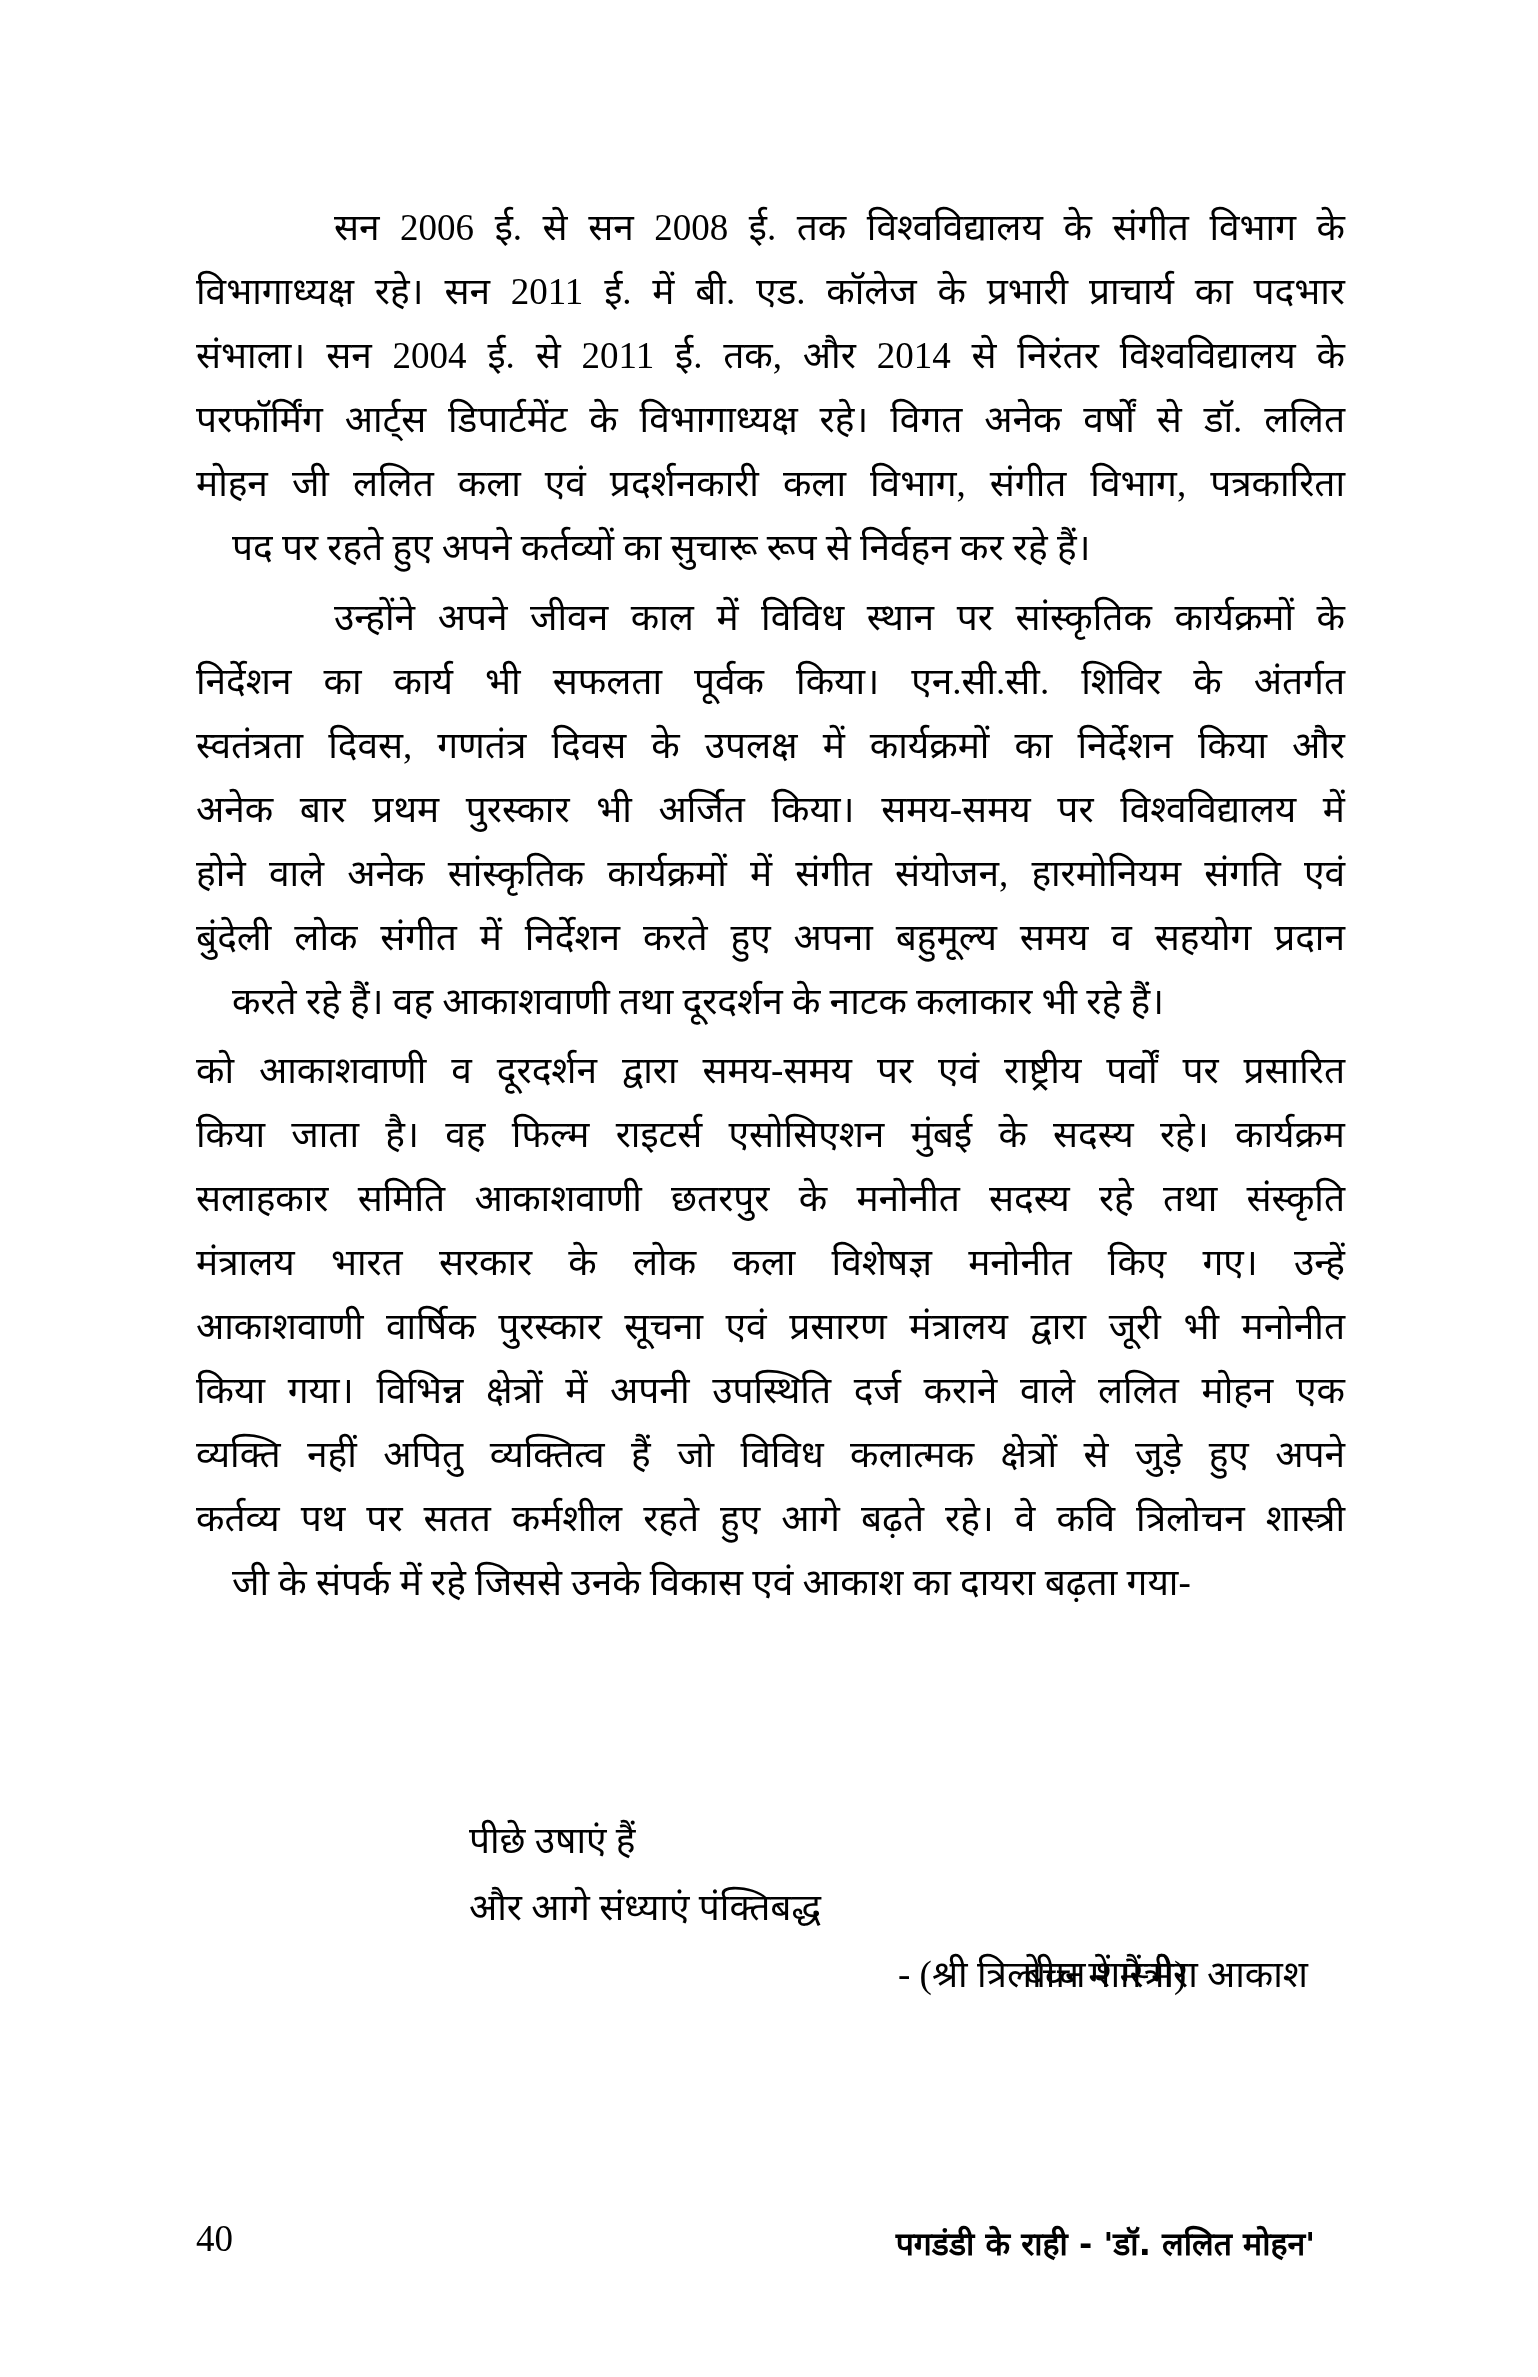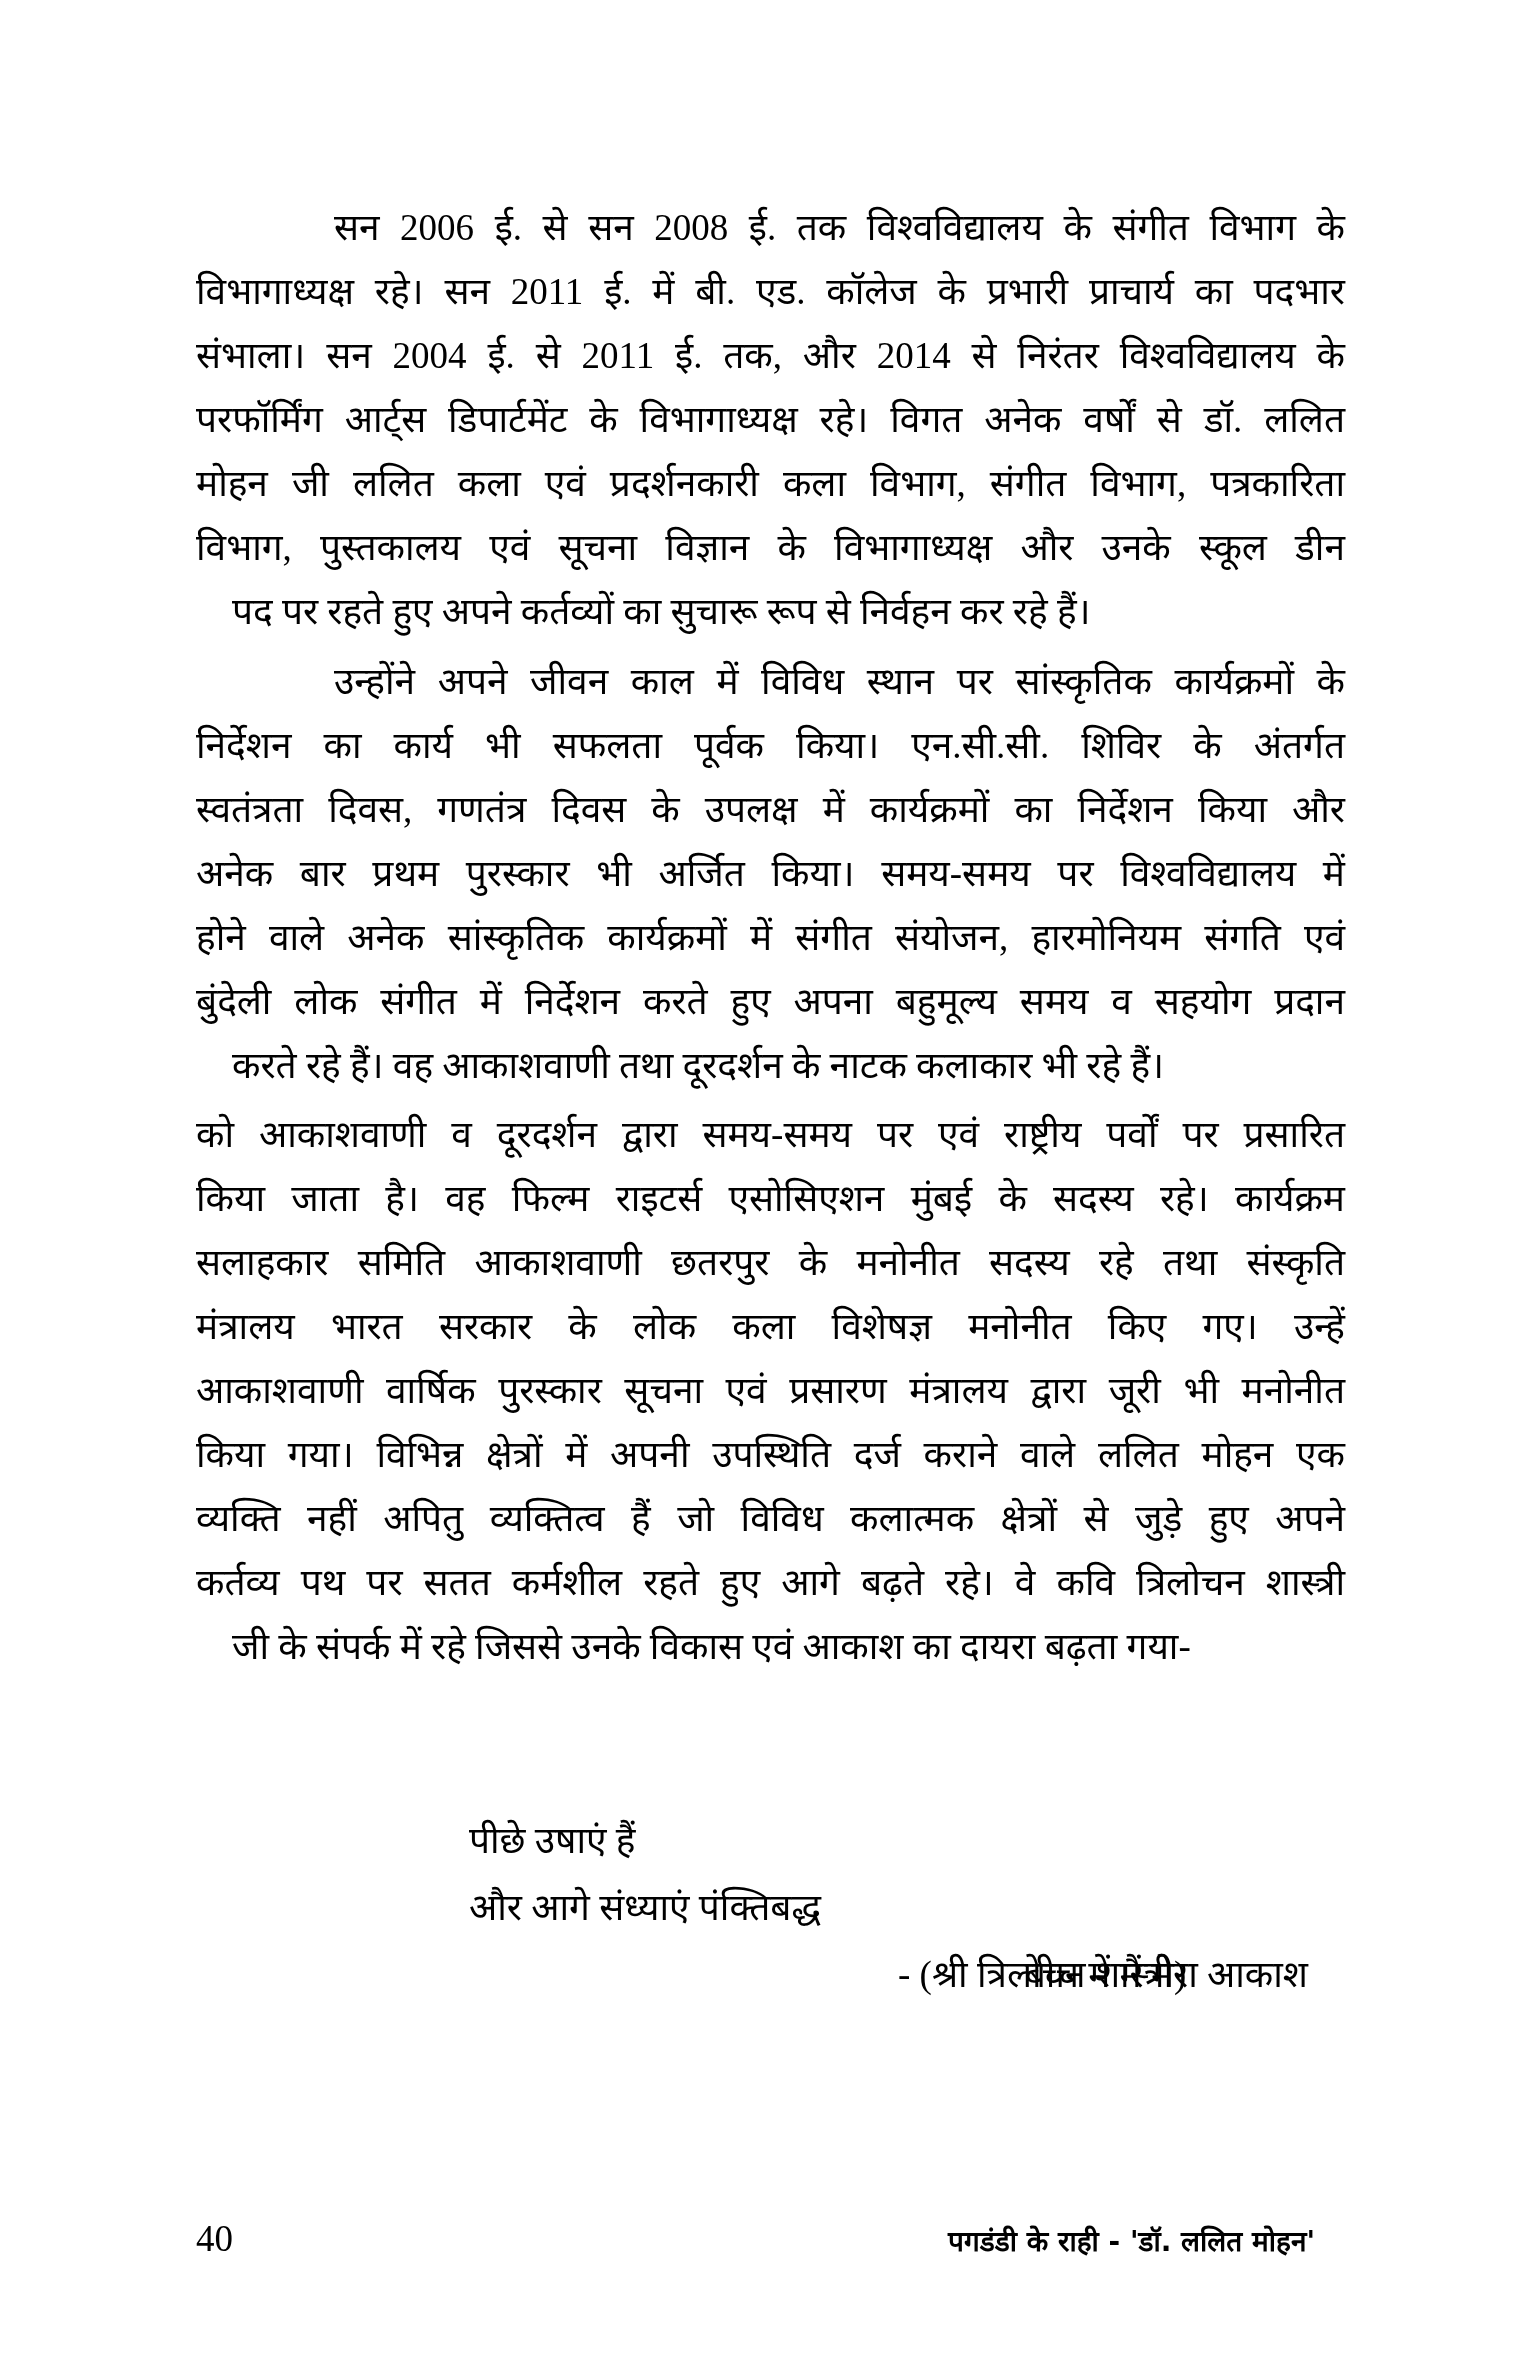--- a/index.html
+++ b/index.html
@@ -10,37 +10,36 @@
   .para { margin: 0 0 5.6px 0; }
   .line { display: block; font-size: 37px; line-height: 64px; height: 64px;
           text-align: justify; text-align-last: justify; white-space: nowrap; overflow: visible; }
   .line.first { padding-left: 138px; }
   .line.last { text-align-last: left; margin-left: 36px; }
   .verse { position: absolute; left: 469px; top: 1807px; width: 839px; }
   .verse .vline { display: block; font-size: 37px; line-height: 67px; height: 67px; white-space: nowrap; }
   .verse .attrib { position: absolute; left: 429px; }
   .footer { position: absolute; top: 2217px; left: 196px; width: 1149px; height: 47px; }
   .page-number { position: absolute; left: 0; top: 0; font-size: 37px; }
-  .running-title { position: absolute; right: 30px; top: 3.7px; font-size: 28px; font-weight: bold;
+  .running-title { position: absolute; right: 30px; top: 3.7px; font-size: 32px; font-weight: bold;
                    font-family: "DejaVu Sans", sans-serif; }
 </style>
 </head>
 <body>
 
 <div class="page">
 
   <div class="body-text">
 
     <div class="para">
       <span class="line first">सन 2006 ई. से सन 2008 ई. तक विश्वविद्यालय के संगीत विभाग के</span>
       <span class="line">विभागाध्यक्ष रहे। सन 2011 ई. में बी. एड. कॉलेज के प्रभारी प्राचार्य का पदभार</span>
       <span class="line">संभाला। सन 2004 ई. से 2011 ई. तक, और 2014 से निरंतर विश्वविद्यालय के</span>
       <span class="line">परफॉर्मिंग आर्ट्स डिपार्टमेंट के विभागाध्यक्ष रहे। विगत अनेक वर्षों से डॉ. ललित</span>
       <span class="line">मोहन जी ललित कला एवं प्रदर्शनकारी कला विभाग, संगीत विभाग, पत्रकारिता</span>
-      <span class="line">विभाग, पुस्तकालय एवं सूचना विज्ञान के विभागाध्यक्ष और उनके स्कूल डीन</span>
       <span class="line last">पद पर रहते हुए अपने कर्तव्यों का सुचारू रूप से निर्वहन कर रहे हैं।</span>
     </div>
 
     <div class="para">
       <span class="line first">उन्होंने अपने जीवन काल में विविध स्थान पर सांस्कृतिक कार्यक्रमों के</span>
       <span class="line">निर्देशन का कार्य भी सफलता पूर्वक किया। एन.सी.सी. शिविर के अंतर्गत</span>
       <span class="line">स्वतंत्रता दिवस, गणतंत्र दिवस के उपलक्ष में कार्यक्रमों का निर्देशन किया और</span>
       <span class="line">अनेक बार प्रथम पुरस्कार भी अर्जित किया। समय-समय पर विश्वविद्यालय में</span>
       <span class="line">होने वाले अनेक सांस्कृतिक कार्यक्रमों में संगीत संयोजन, हारमोनियम संगति एवं</span>
       <span class="line">बुंदेली लोक संगीत में निर्देशन करते हुए अपना बहुमूल्य समय व सहयोग प्रदान</span>

